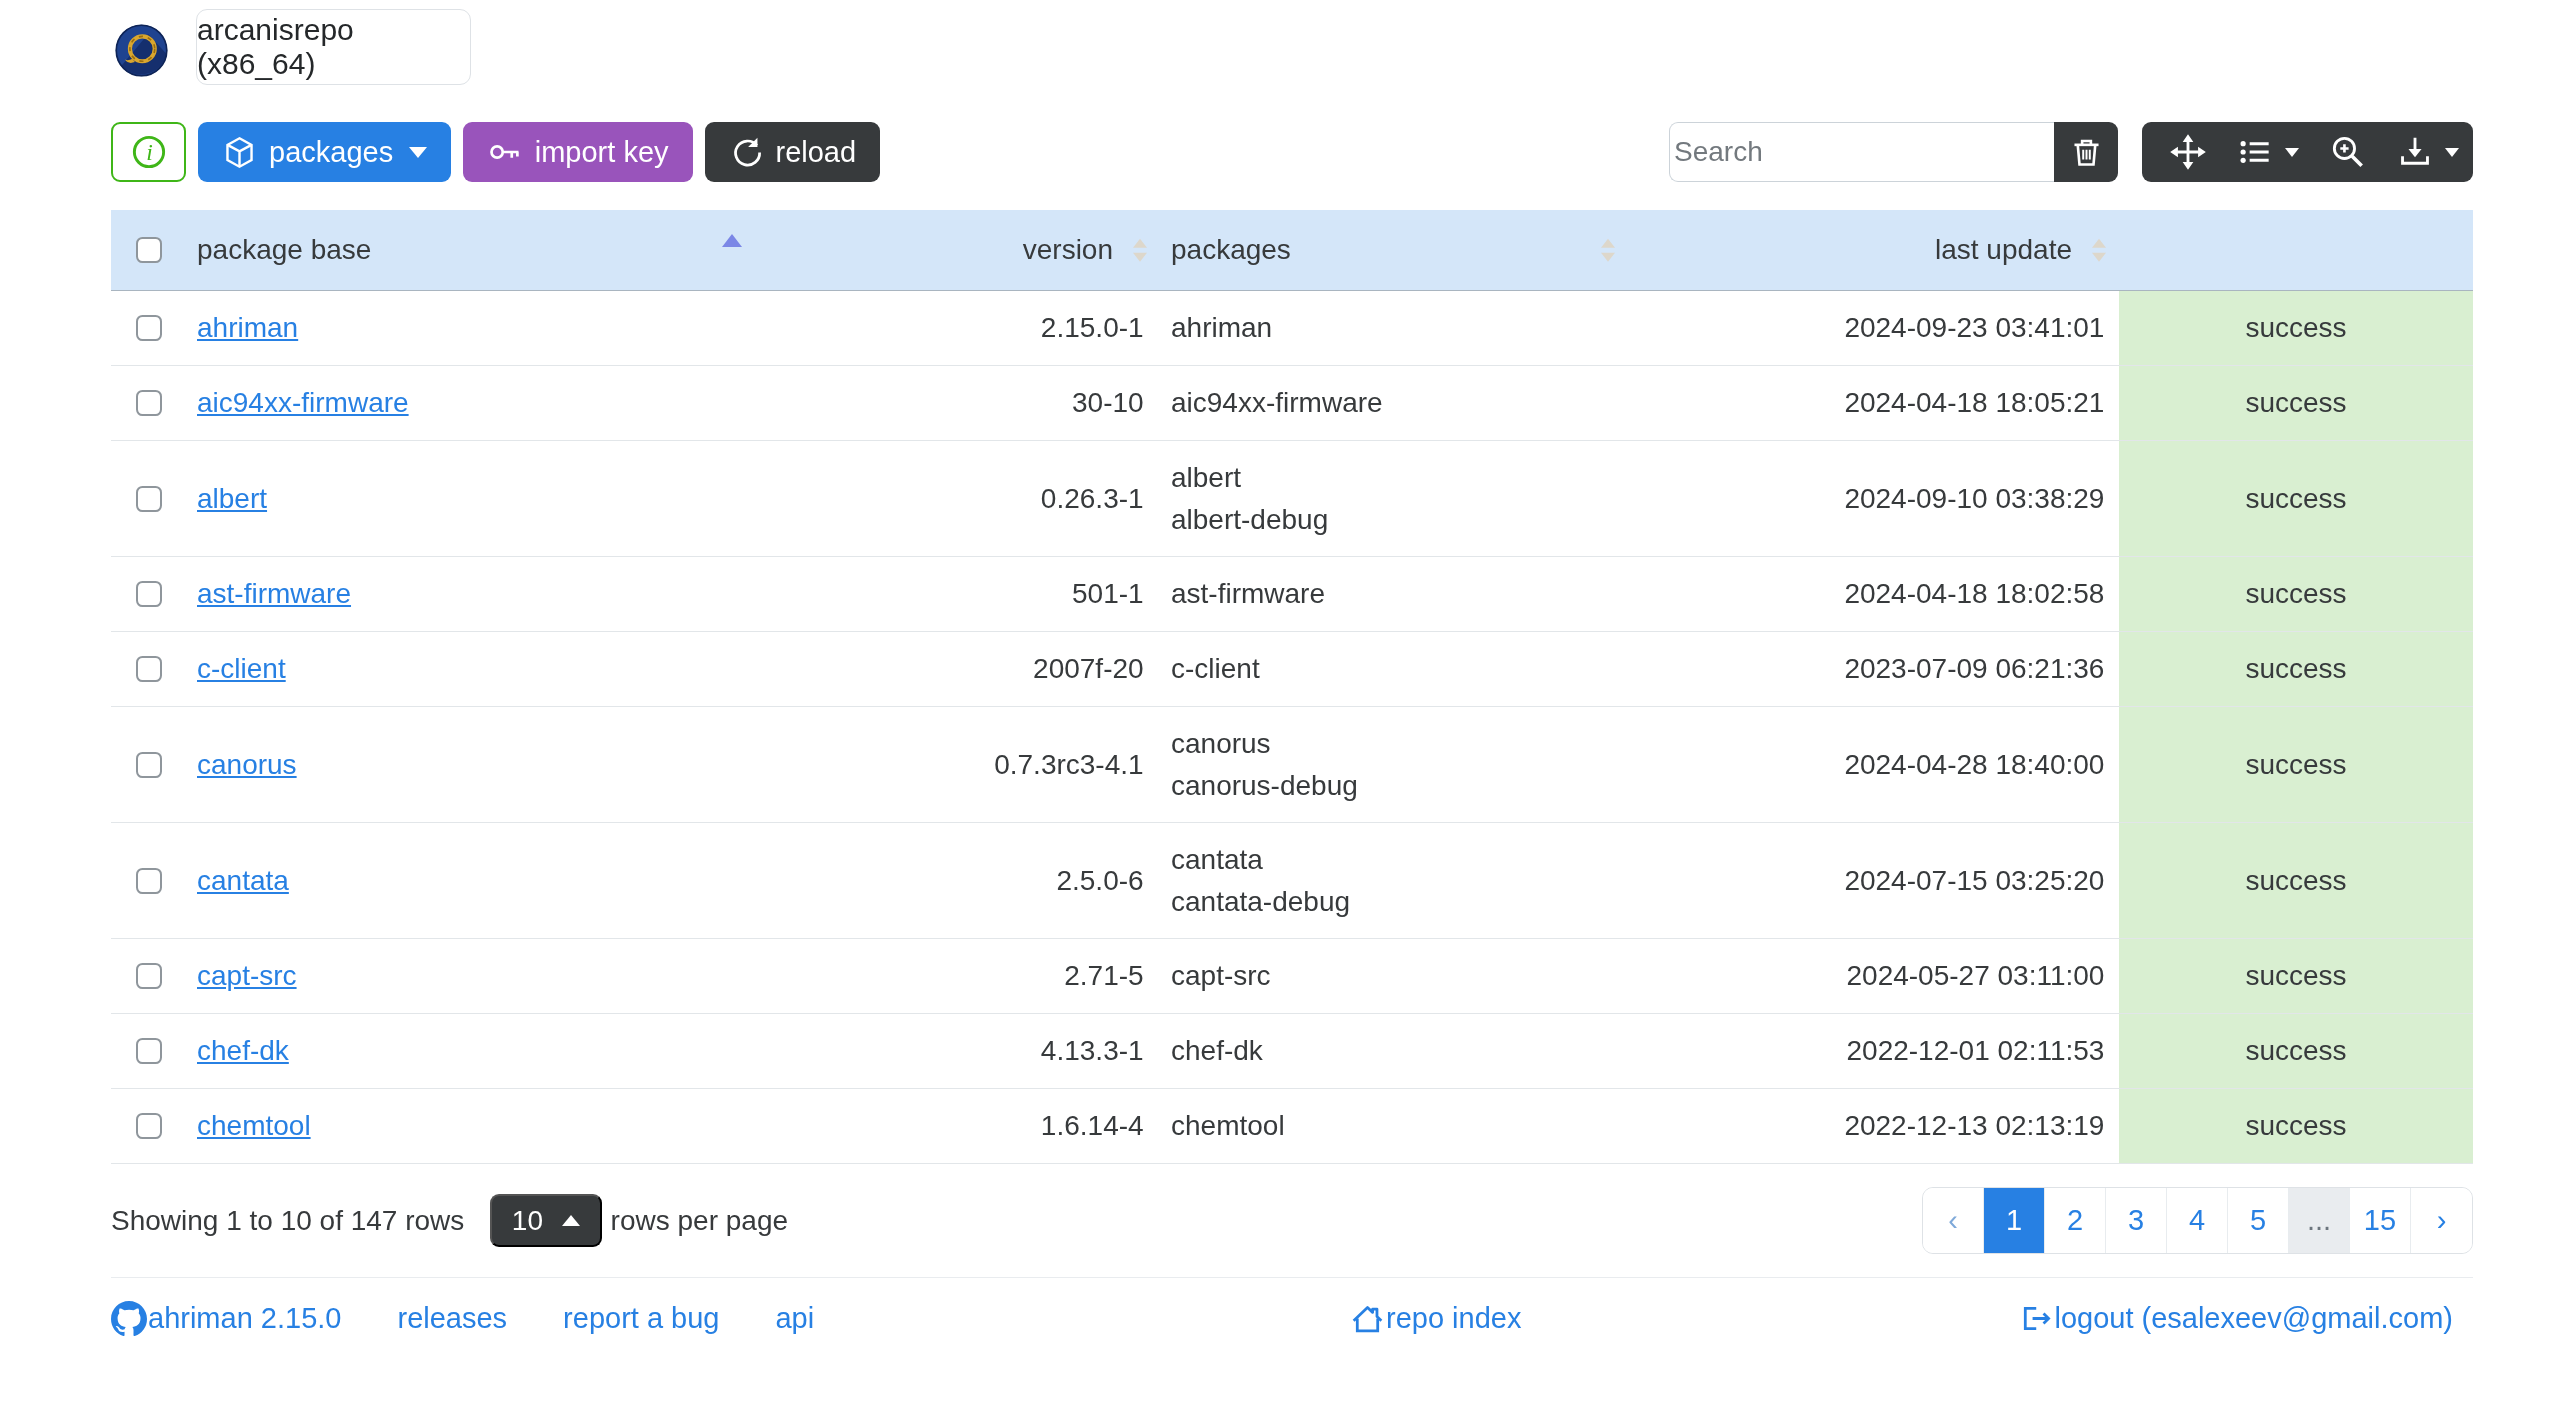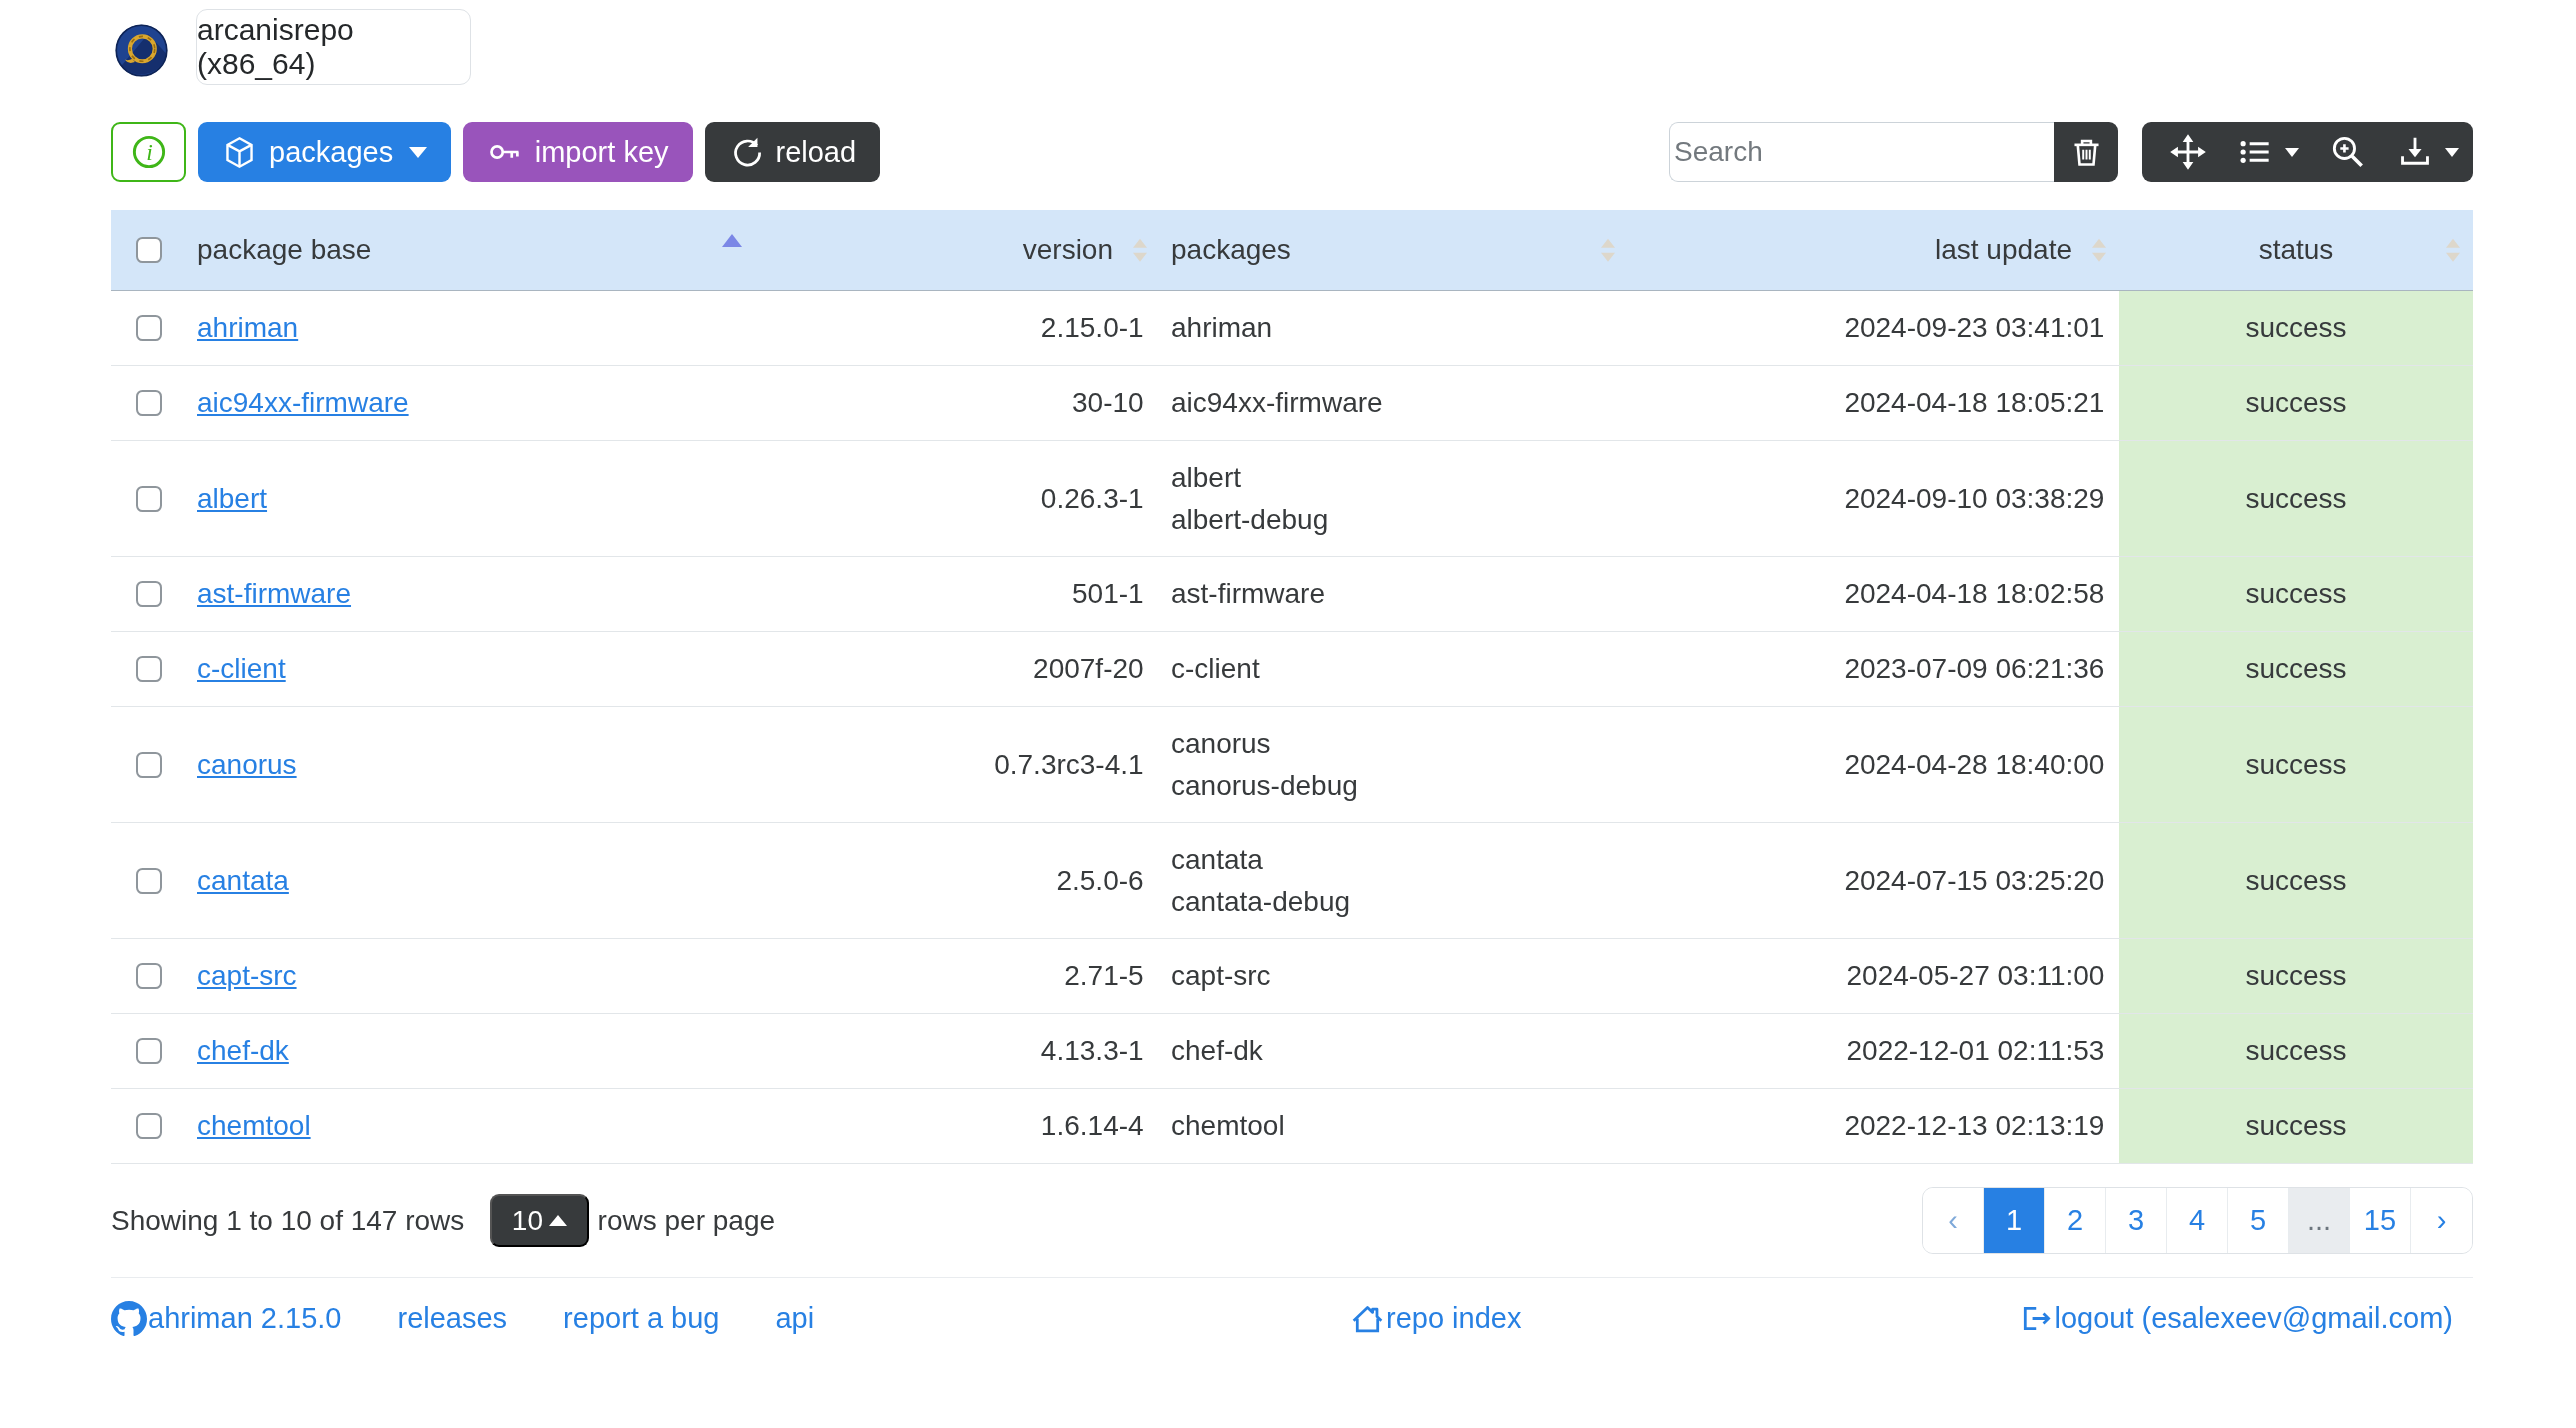--- a/index.html
+++ b/index.html
@@ -56,21 +56,21 @@
   .sort-asc{position:absolute;right:12.7px;top:24px;width:0;height:0;
             border-left:10px solid transparent;border-right:10px solid transparent;border-bottom:13.6px solid #7b87e6}
   .sort-both{position:absolute;right:12.7px;top:50%;transform:translateY(-50%);display:flex;flex-direction:column;gap:4.5px}
   .sort-both i{display:block;width:0;height:0;border-left:7.3px solid transparent;border-right:7.3px solid transparent}
   .sort-both .u{border-bottom:9px solid #ddd7cb}
   .sort-both .d{border-top:9px solid #ddd7cb}
   .pkg-lines div{white-space:nowrap}
 
   
   .pagerow{position:absolute;left:111px;top:1164px;width:2362px;height:113px;display:flex;align-items:center;font-size:28px}
-  .pgsize{height:53px;background:var(--dark);color:#fff;border-radius:9px;display:flex;align-items:center;gap:2px;
+  .pgsize{height:53px;background:var(--dark);color:#fff;border-radius:9px;display:flex;align-items:center;gap:15px;
           padding:0 20px;margin:0 9px 0 25.5px;cursor:pointer;font-size:28px}
   .pagination{margin-left:auto;display:flex;border:1.8px solid #dee2e6;border-radius:11px;overflow:hidden;height:67px}
   .pg{min-width:61px;padding:0 5.5px;display:flex;align-items:center;justify-content:center;font-size:29px;
       color:var(--primary);background:#fff;border-right:1.8px solid #e8ecef;cursor:pointer}
   .pg:last-child{border-right:none}
   .pg.active{background:var(--primary);color:#fff}
   .pg.disabled{background:#e9ecef;color:#6c757d;cursor:default}
   .pg.prev{color:#7fa9d9}
   .hr{position:absolute;left:111px;top:1277px;width:2362px;border-top:1.8px solid #e9ecef}
 
@@ -197,27 +197,20 @@
       </div>
       <div class="th c-packages">
         <span>packages</span>
         <span class="sort-both">
             <i class="u"></i>
             <i class="d"></i>
           </span>
       </div>
       <div class="th c-update">
         <span>last update</span>
-        <span class="sort-both">
-            <i class="u"></i>
-            <i class="d"></i>
-          </span>
-      </div>
-      <div class="th c-status">
-        <span>status</span>
         <span class="sort-both">
             <i class="u"></i>
             <i class="d"></i>
           </span>
       </div>
     </div>
     <div id="tbody">
         <div class="trow">
       <div class="c c-check">
             <span class="cb"></span>

